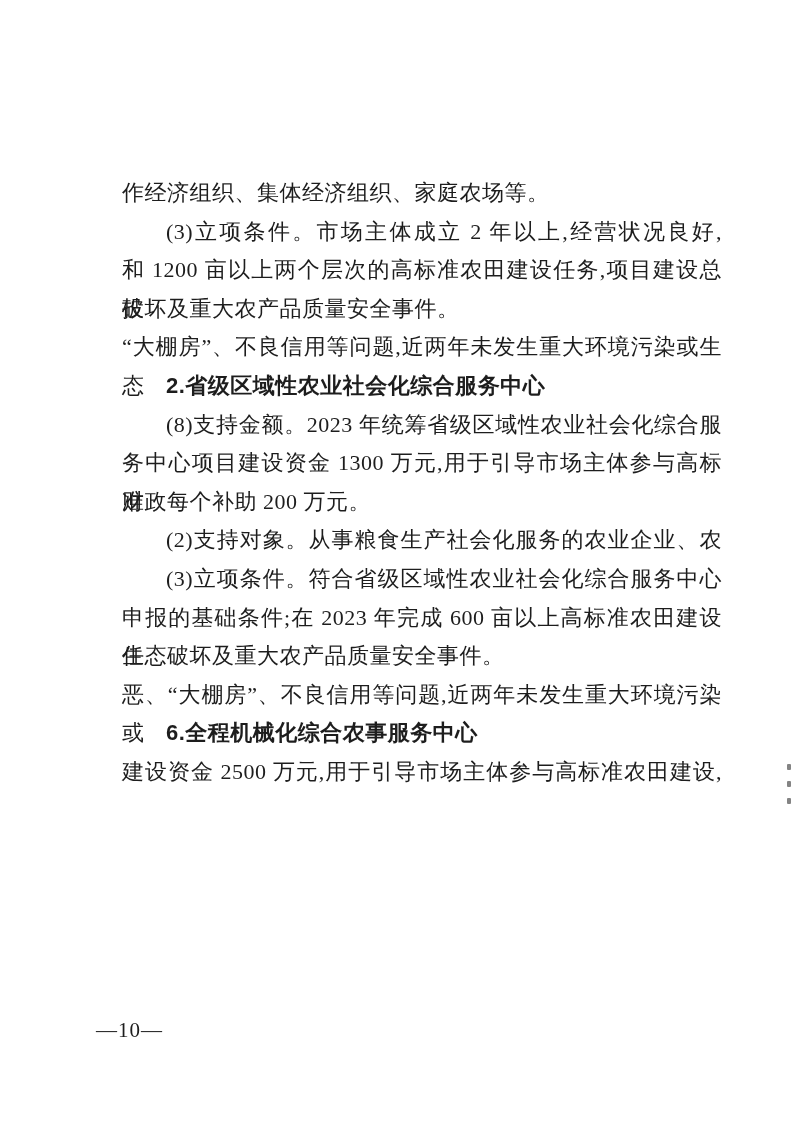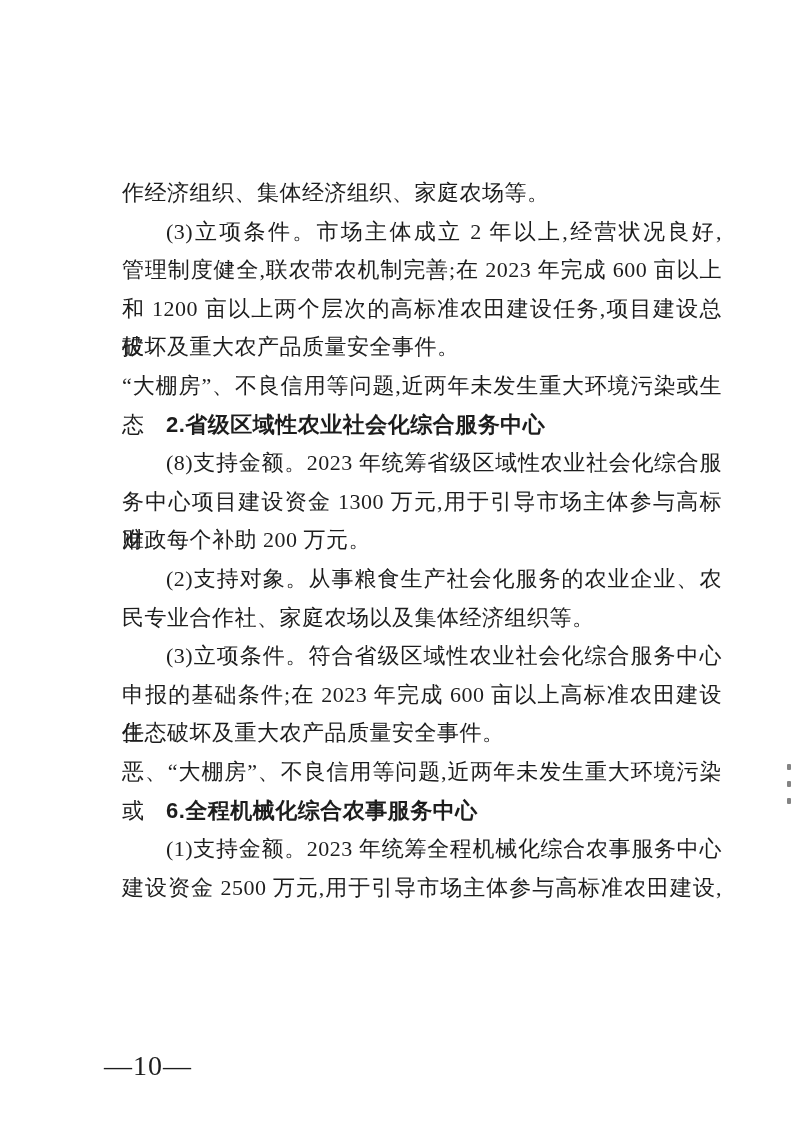--- a/index.html
+++ b/index.html
@@ -42,26 +42,25 @@
   }
   .line.heading {
     font-family: "Liberation Sans", "DejaVu Sans", sans-serif;
     font-weight: 700;
     text-align: right;
     text-align-last: left;
     letter-spacing: 0.5px;
   }
   .footer {
     position: absolute;
-    left: 104px;
+    left: 96px;
     top: 1018px;
-    font-size: 28px;
+    font-size: 21px;
     letter-spacing: 1px;
     color: #1d1d1d;
-    margin-top: 32px;
   }
   .edge-mark {
     position: absolute;
     left: 787px;
     width: 4px;
     height: 6px;
     background: #6f6f6f;
     border-radius: 1px;
     opacity: 0.85;
   }
@@ -69,35 +68,32 @@
   .edge-mark.m2 { top: 781px; }
   .edge-mark.m3 { top: 798px; }
 </style>
 </head>
 <body>
 
 <div class="page">
   <div class="content">
       <div class="line last">作经济组织、集体经济组织、家庭农场等。</div>
       <div class="line indent">(3)立项条件。市场主体成立 2 年以上,经营状况良好,</div>
-      <div class="line">管理制度健全,联农带农机制完善;在 2023 年完成 600 亩以上</div>
       <div class="line">和 1200 亩以上两个层次的高标准农田建设任务,项目建设总投</div>
       <div class="line last">破坏及重大农产品质量安全事件。</div>
       <div class="line">“大棚房”、不良信用等问题,近两年未发生重大环境污染或生态</div>
       <div class="line last indent heading">2.省级区域性农业社会化综合服务中心</div>
       <div class="line indent">(8)支持金额。2023 年统筹省级区域性农业社会化综合服</div>
       <div class="line">务中心项目建设资金 1300 万元,用于引导市场主体参与高标准</div>
       <div class="line last">财政每个补助 200 万元。</div>
       <div class="line indent">(2)支持对象。从事粮食生产社会化服务的农业企业、农</div>
-      <div class="line last">民专业合作社、家庭农场以及集体经济组织等。</div>
       <div class="line indent">(3)立项条件。符合省级区域性农业社会化综合服务中心</div>
       <div class="line">申报的基础条件;在 2023 年完成 600 亩以上高标准农田建设任</div>
       <div class="line last">生态破坏及重大农产品质量安全事件。</div>
       <div class="line">恶、“大棚房”、不良信用等问题,近两年未发生重大环境污染或</div>
       <div class="line last indent heading">6.全程机械化综合农事服务中心</div>
-      <div class="line indent">(1)支持金额。2023 年统筹全程机械化综合农事服务中心</div>
       <div class="line">建设资金 2500 万元,用于引导市场主体参与高标准农田建设,</div>
     </div>
   <div class="footer">—10—</div>
   <span class="edge-mark m1"></span>
   <span class="edge-mark m2"></span>
   <span class="edge-mark m3"></span>
 </div>
 
 </body></html>

